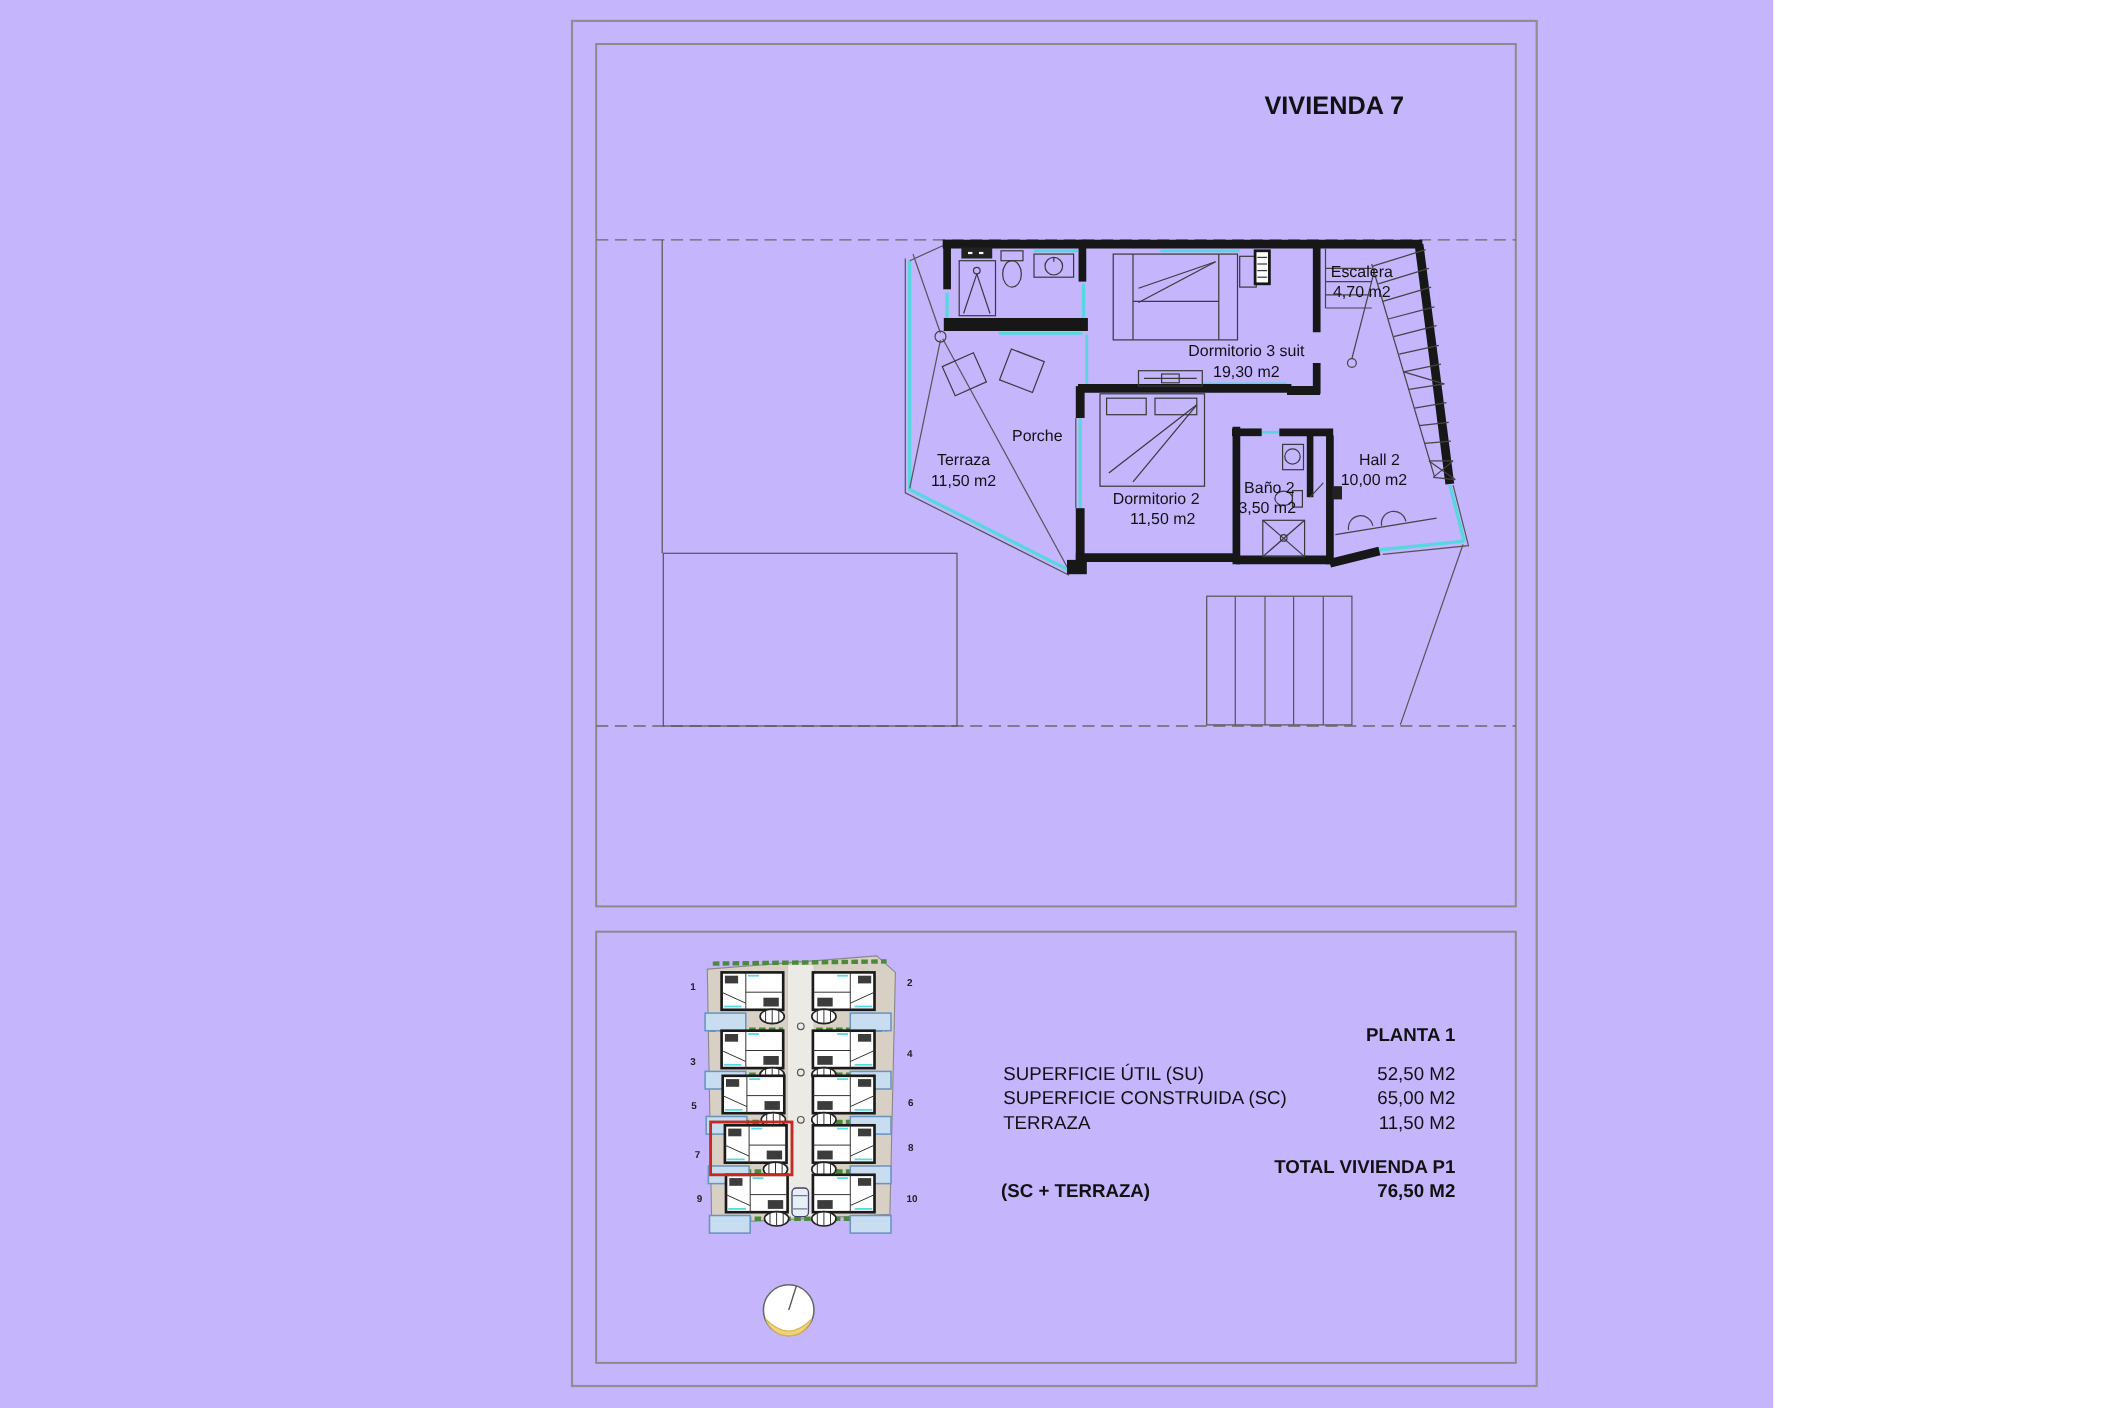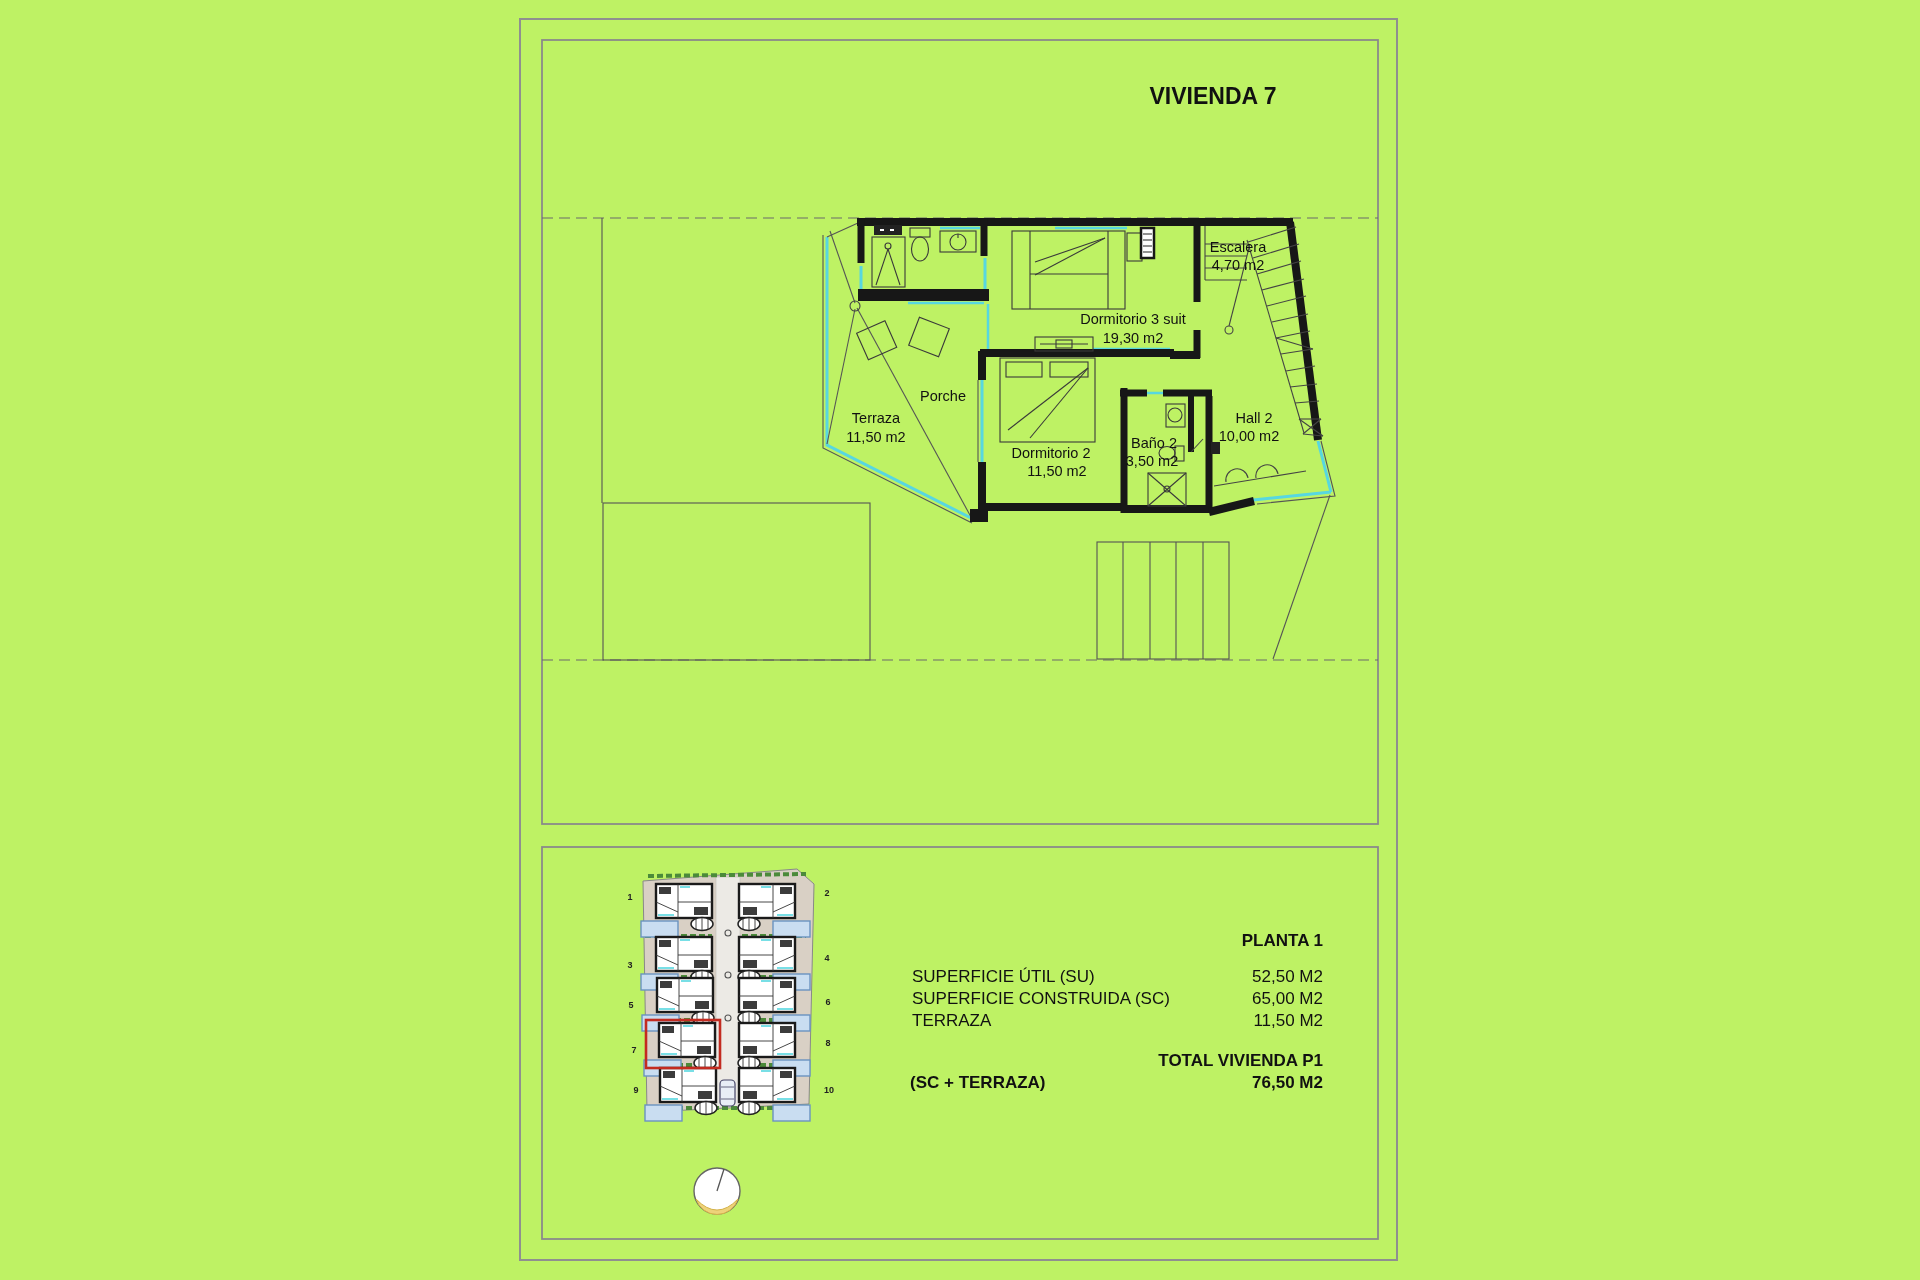--- a/index.html
+++ b/index.html
@@ -1,16 +1,16 @@
 <!DOCTYPE html>
 <html><head>
 <meta charset="utf-8">
 <style>
   html,body{margin:0;padding:0;background:#ffffff;}
-  .page{width:1920px;height:1280px;position:relative;background:#bef264;}
+  .page{width:1612px;height:1280px;position:relative;background:#c4b5fd;}
   svg{display:block;}
   text{font-family:"Liberation Sans","DejaVu Sans",sans-serif;fill:#111;}
   .title-text{font-size:23px;font-weight:bold;text-anchor:middle;letter-spacing:0px;}
   .room-name{font-size:14.5px;text-anchor:middle;}
   .room-area{font-size:14.5px;text-anchor:middle;}
   .sum{font-size:17px;}
   .sum-b{font-size:17px;font-weight:bold;}
   .ralign{text-anchor:end;}
   .unit-num{font-size:9px;font-weight:bold;text-anchor:middle;fill:#222;}
   .frame{fill:none;stroke:#8f8f8f;stroke-width:2;}

